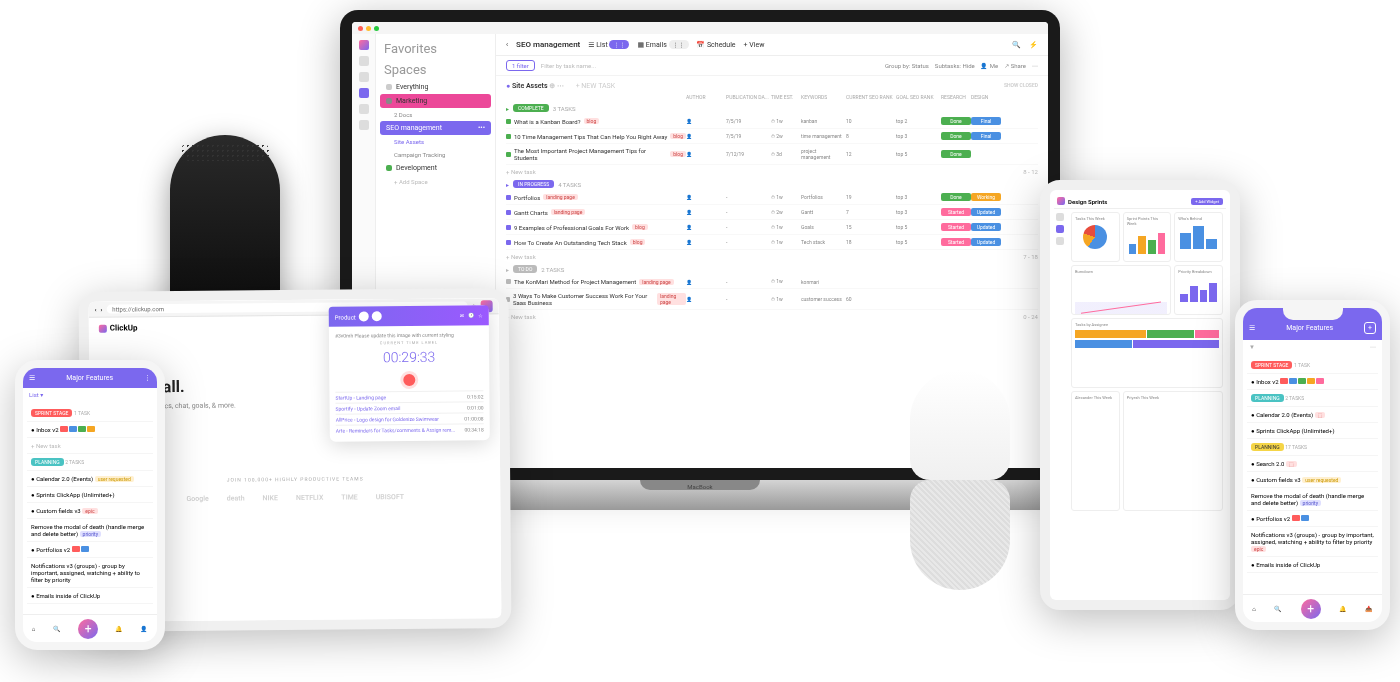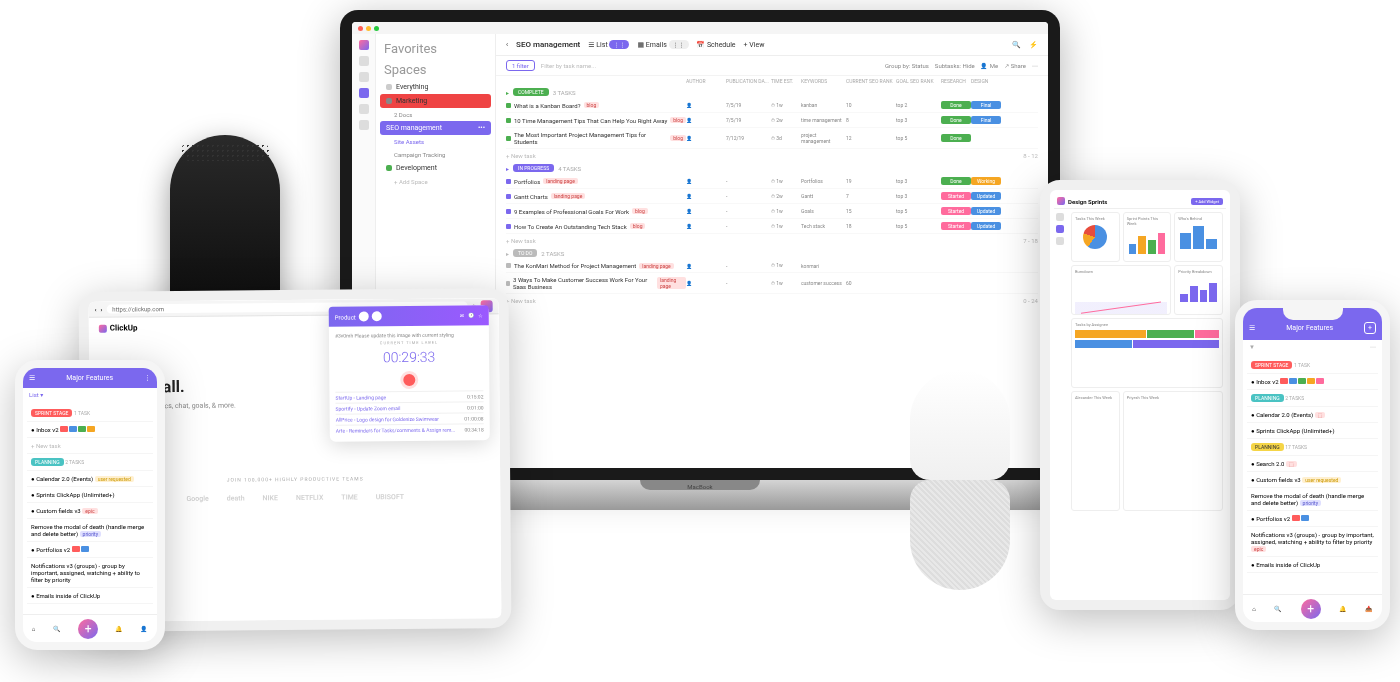--- a/index.html
+++ b/index.html
@@ -123,21 +123,21 @@
           <span class="ic"></span>
           <span class="ic"></span>
         </div>
         <div class="mac-side">
           <div class="side-h">Favorites</div>
           <div class="side-h">Spaces</div>
           <div class="side-item">
                 <span class="sq"></span>
                 <span>Everything</span>
               </div>
-          <div class="side-item" style="background:#ef4444;border-radius:3px">
+          <div class="side-item" style="background:#ec4899;border-radius:3px">
                 <span class="sq" style="background:#888"></span>
                 <span>Marketing</span>
               </div>
           <div class="side-item sub">2 Docs</div>
           <div class="side-item active">
                 <span>SEO management</span>
                 <span style="margin-left:auto">•••</span>
               </div>
           <div class="side-item sub act">Site Assets</div>
           <div class="side-item sub">Campaign Tracking</div>
@@ -161,20 +161,21 @@
           <div class="mac-filter">
             <span class="fbtn">1 filter</span>
             <span style="color:#bbb" placeholder="Filter by task name...">Filter by task name...</span>
             <span style="margin-left:auto">Group by: Status</span>
             <span>Subtasks: Hide</span>
             <span>👤 <span>Me</span></span>
             <span>↗ <span>Share</span></span>
             <span>⋯</span>
           </div>
           <div class="mac-list">
+            <div class="sect"><span style="color:#7b68ee">●</span> <span>Site Assets</span> <span style="color:#ccc">⊕ ⋯</span> <span style="color:#ccc;font-weight:400;margin-left:10px">+ NEW TASK</span><span style="float:right;color:#ccc;font-size:5px">SHOW CLOSED</span></div>
             <div class="cols" id="mac-cols">
                   <span></span>
                   <span>AUTHOR</span>
                   <span>PUBLICATION DA...</span>
                   <span>TIME EST.</span>
                   <span>KEYWORDS</span>
                   <span>CURRENT SEO RANK</span>
                   <span>GOAL SEO RANK</span>
                   <span>RESEARCH</span>
                   <span>DESIGN</span>

